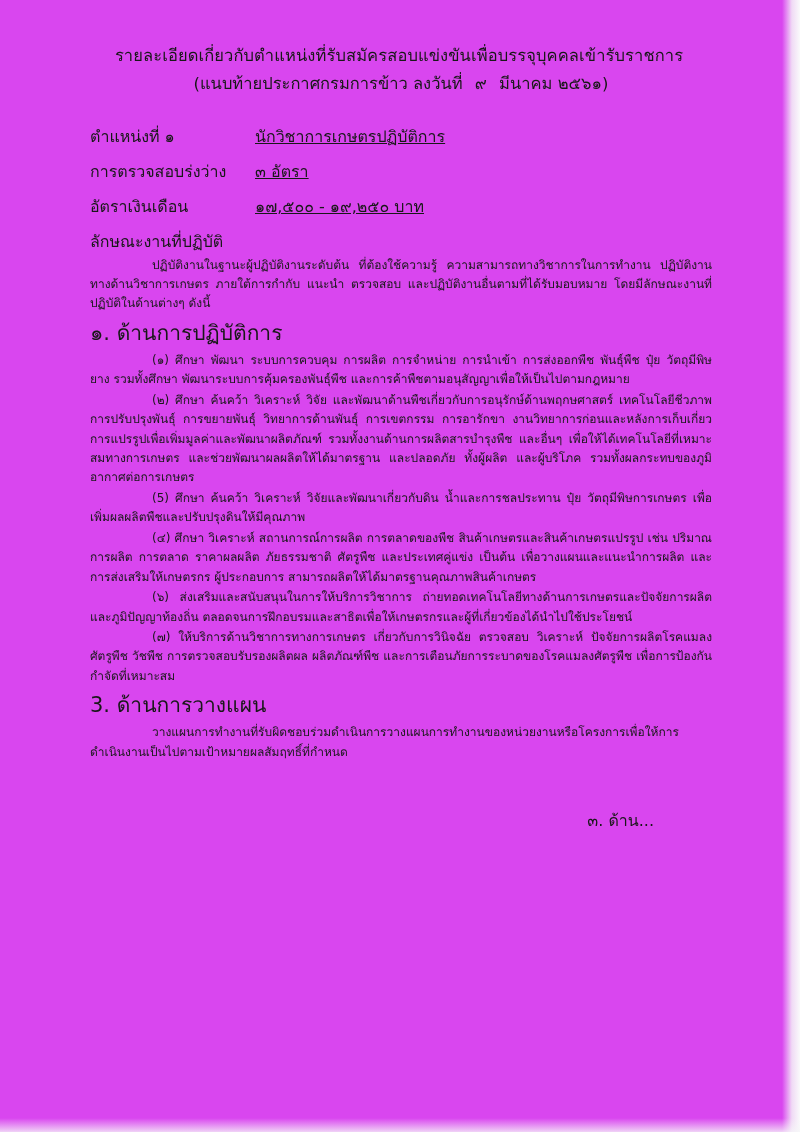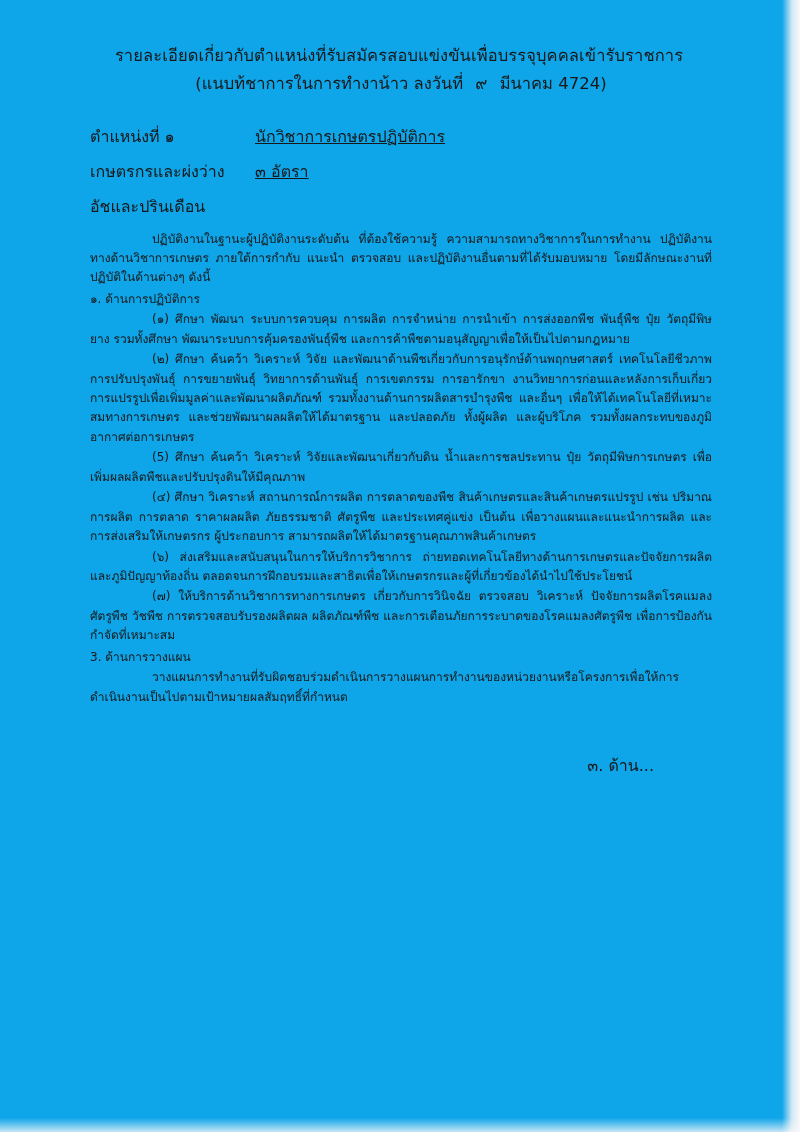--- a/index.html
+++ b/index.html
@@ -8,21 +8,21 @@
     padding: 0;
     background: #ffffff;
   }
   body {
     font-family: "DejaVu Sans", "Liberation Sans", sans-serif;
   }
   .page {
     position: relative;
     width: 800px;
     height: 1132px;
-    background: #0ea5e9;
+    background: #d946ef;
     overflow: hidden;
     box-sizing: border-box;
     color: #181818;
   }
   .scan-edge-right {
     position: absolute;
     top: 0;
     right: 0;
     width: 18px;
     height: 100%;
@@ -106,21 +106,21 @@
     margin: 0 0 1px 0;
     word-break: break-word;
   }
   .para.indent {
     text-indent: 62px;
   }
   .para.tight {
     margin-bottom: 4px;
   }
   .list-head {
-    font-size: 12px;
+    font-size: 21px;
     line-height: 1.62;
     margin: 2px 0 1px 0;
   }
 
   .footer-note {
     font-size: 16px;
     text-align: right;
     padding-right: 58px;
     margin-top: 46px;
   }
@@ -128,44 +128,46 @@
 </head>
 <body>
 
 <div class="page">
 
   <div class="content">
 
     <div class="title-block">
       <div class="doc-title">รายละเอียดเกี่ยวกับตำแหน่งที่รับสมัครสอบแข่งขันเพื่อบรรจุบุคคลเข้ารับราชการ</div>
       <div class="doc-subtitle">
-        <span>(แนบท้ชาการในการทำงาน้าว ลงวันที่</span>
+        <span>(แนบท้ายประกาศกรมการข้าว ลงวันที่</span>
         <span class="date-slot">๙</span>
-        <span>มีนาคม 4724)</span>
+        <span>มีนาคม ๒๕๖๑)</span>
       </div>
     </div>
 
     <div class="fields">
 
       <div class="field-row">
         <div class="field-label">ตำแหน่งที่ ๑</div>
         <div class="field-value">นักวิชาการเกษตรปฏิบัติการ</div>
       </div>
 
       <div class="field-row">
-        <div class="field-label">เกษตรกรและผ่งว่าง</div>
+        <div class="field-label">การตรวจสอบร่งว่าง</div>
         <div class="field-value">๓ อัตรา</div>
       </div>
 
       <div class="field-row">
-        <div class="field-label">อัชและปรินเดือน</div>
+        <div class="field-label">อัตราเงินเดือน</div>
+        <div class="field-value">๑๗,๕๐๐ - ๑๙,๒๕๐ บาท</div>
       </div>
 
     </div>
 
+    <div class="section-head">ลักษณะงานที่ปฏิบัติ</div>
 
     <p class="para indent">ปฏิบัติงานในฐานะผู้ปฏิบัติงานระดับต้น ที่ต้องใช้ความรู้ ความสามารถทางวิชาการในการทำงาน ปฏิบัติงานทางด้านวิชาการเกษตร ภายใต้การกำกับ แนะนำ ตรวจสอบ และปฏิบัติงานอื่นตามที่ได้รับมอบหมาย โดยมีลักษณะงานที่ปฏิบัติในด้านต่างๆ ดังนี้</p>
 
     <div class="list-head">๑. ด้านการปฏิบัติการ</div>
 
     <p class="para indent">(๑) ศึกษา พัฒนา ระบบการควบคุม การผลิต การจำหน่าย การนำเข้า การส่งออกพืช พันธุ์พืช ปุ๋ย วัตถุมีพิษ ยาง รวมทั้งศึกษา พัฒนาระบบการคุ้มครองพันธุ์พืช และการค้าพืชตามอนุสัญญาเพื่อให้เป็นไปตามกฎหมาย</p>
     <p class="para indent">(๒) ศึกษา ค้นคว้า วิเคราะห์ วิจัย และพัฒนาด้านพืชเกี่ยวกับการอนุรักษ์ด้านพฤกษศาสตร์ เทคโนโลยีชีวภาพ การปรับปรุงพันธุ์ การขยายพันธุ์ วิทยาการด้านพันธุ์ การเขตกรรม การอารักขา งานวิทยาการก่อนและหลังการเก็บเกี่ยว การแปรรูปเพื่อเพิ่มมูลค่าและพัฒนาผลิตภัณฑ์ รวมทั้งงานด้านการผลิตสารบำรุงพืช และอื่นๆ เพื่อให้ได้เทคโนโลยีที่เหมาะสมทางการเกษตร และช่วยพัฒนาผลผลิตให้ได้มาตรฐาน และปลอดภัย ทั้งผู้ผลิต   และผู้บริโภค รวมทั้งผลกระทบของภูมิอากาศต่อการเกษตร</p>
     <p class="para indent">(5) ศึกษา ค้นคว้า วิเคราะห์ วิจัยและพัฒนาเกี่ยวกับดิน น้ำและการชลประทาน ปุ๋ย วัตถุมีพิษการเกษตร เพื่อเพิ่มผลผลิตพืชและปรับปรุงดินให้มีคุณภาพ</p>
     <p class="para indent">(๔) ศึกษา วิเคราะห์ สถานการณ์การผลิต การตลาดของพืช สินค้าเกษตรและสินค้าเกษตรแปรรูป เช่น ปริมาณการผลิต การตลาด ราคาผลผลิต ภัยธรรมชาติ ศัตรูพืช และประเทศคู่แข่ง เป็นต้น เพื่อวางแผนและแนะนำการผลิต และการส่งเสริมให้เกษตรกร ผู้ประกอบการ สามารถผลิตให้ได้มาตรฐานคุณภาพสินค้าเกษตร</p>
     <p class="para indent">(๖) ส่งเสริมและสนับสนุนในการให้บริการวิชาการ ถ่ายทอดเทคโนโลยีทางด้านการเกษตรและปัจจัยการผลิต และภูมิปัญญาท้องถิ่น ตลอดจนการฝึกอบรมและสาธิตเพื่อให้เกษตรกรและผู้ที่เกี่ยวข้องได้นำไปใช้ประโยชน์</p>

